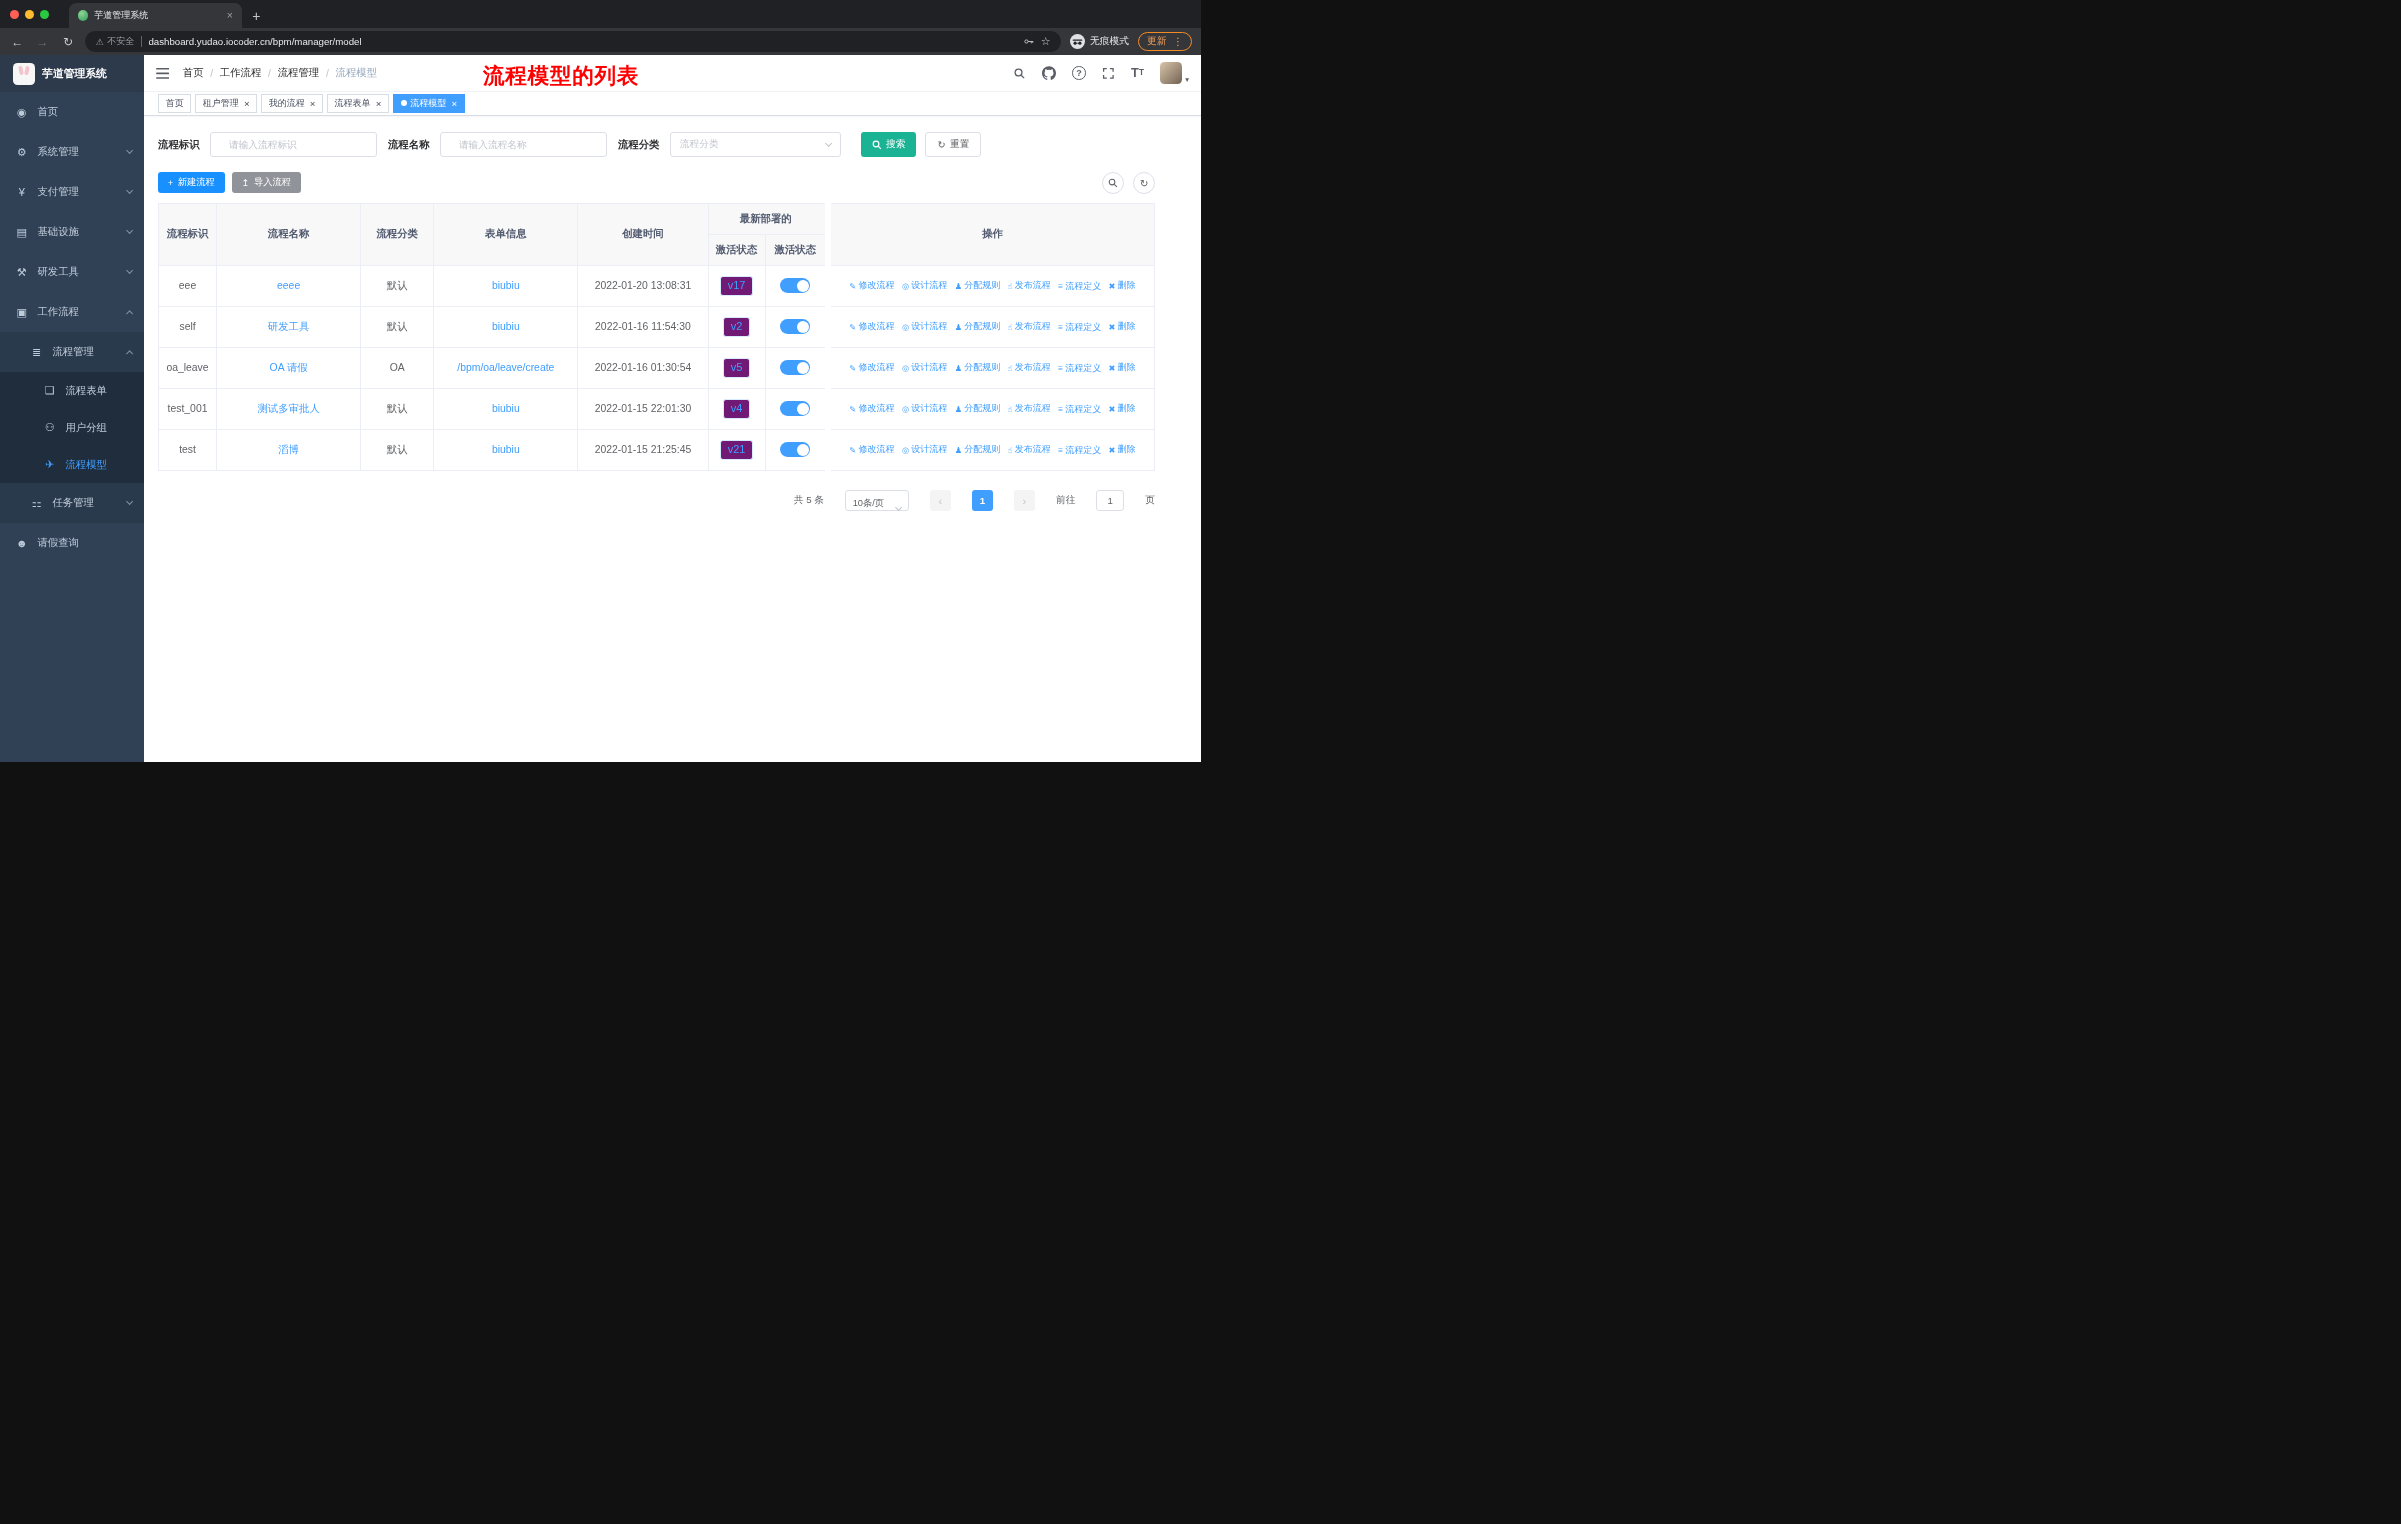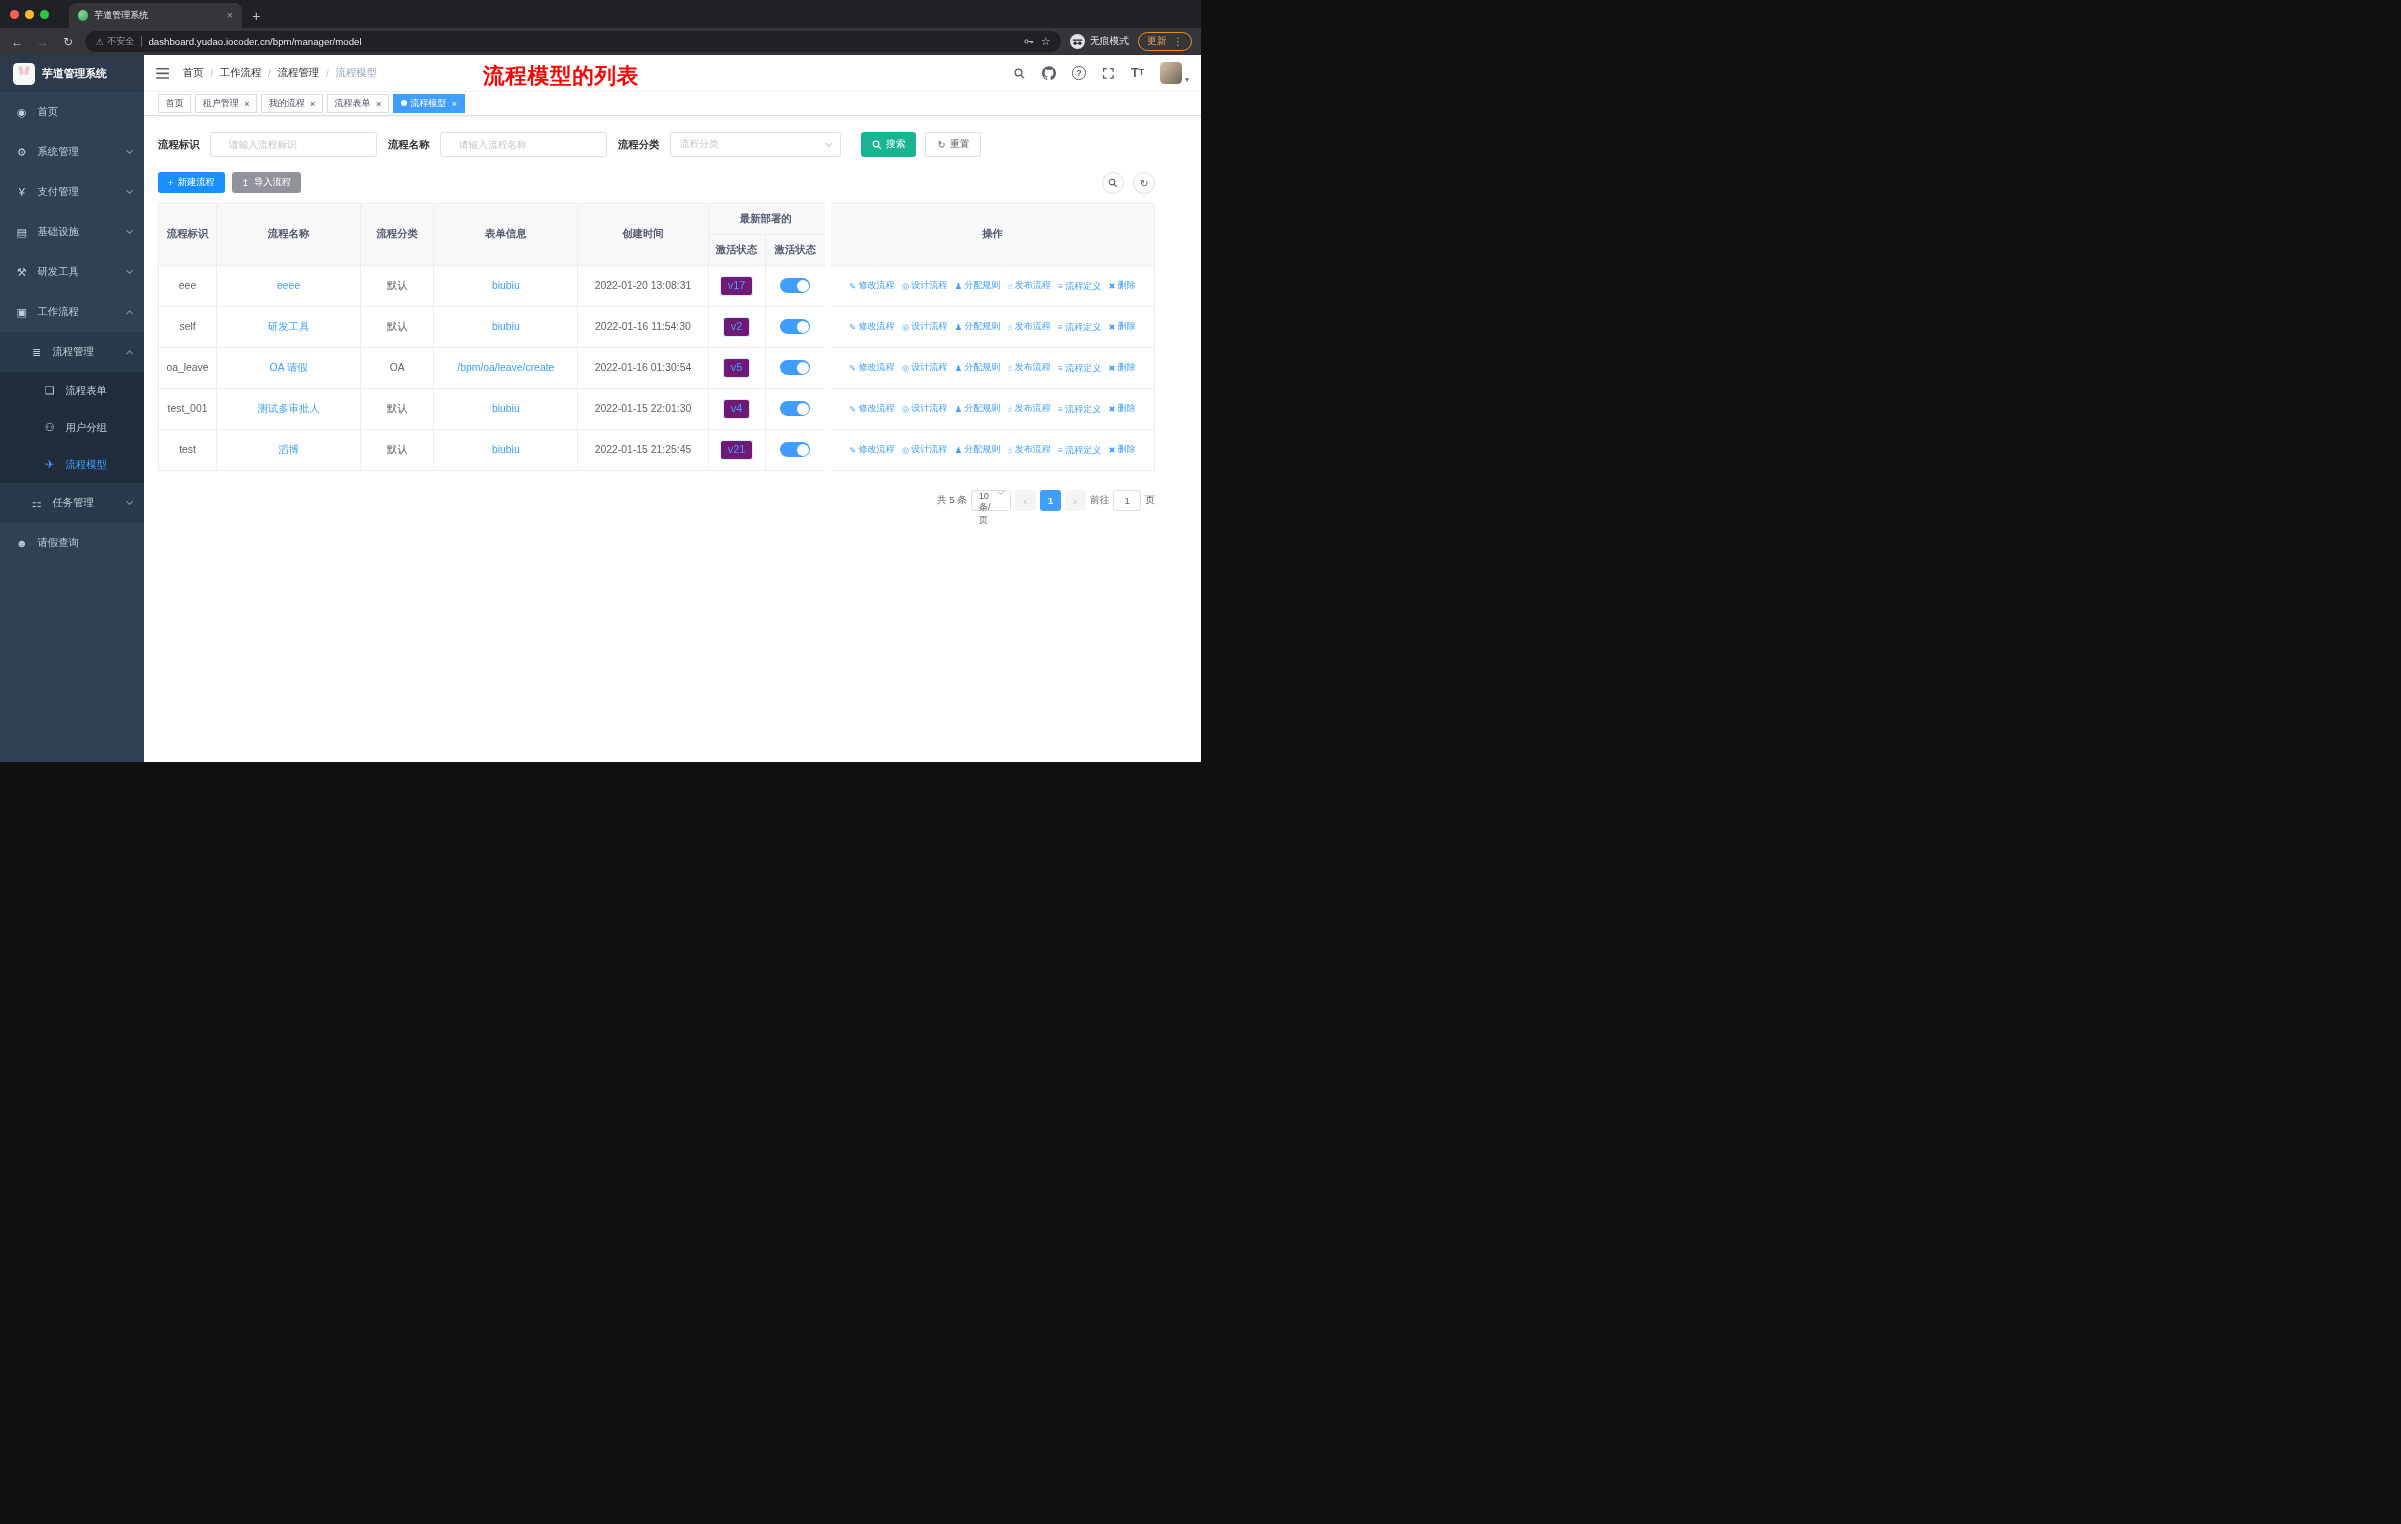--- a/index.html
+++ b/index.html
@@ -103,22 +103,22 @@
   .tlink{color:#409eff;cursor:pointer;text-decoration:none}
   .v-badge{display:inline-block;padding:2.2px 6.7px;border-radius:3px;background:#701a75;border:0.7px solid #d9ecff;color:#409eff;font-size:11px;line-height:1.2}
   .toggle{width:30px;height:15px;border-radius:7.4px;background:#dcdfe6;position:relative;display:inline-block;vertical-align:middle;cursor:pointer}
   .toggle.on{background:#409eff}
   .toggle::after{content:"";position:absolute;right:1.5px;top:1.5px;width:12px;height:12px;border-radius:50%;background:#fff}
   .actions-cell{font-size:9px;white-space:nowrap;padding:0 1.5px}
   .op-link{color:#409eff;margin:0 3.7px;display:inline-flex;align-items:center;gap:2.2px;cursor:pointer;text-decoration:none}
   .op-ic{font-size:8.2px}
 
   
-  .pagination{display:flex;align-items:center;justify-content:flex-end;gap:4px;margin-top:19.4px;font-size:9.7px;color:#606266;width:997px}
-  .pg-size{width:40px;height:21px;border:0.7px solid #dcdfe6;border-radius:3px;display:flex;align-items:flex-start;justify-content:space-between;padding:0 6.7px;font-size:9.3px;cursor:pointer;background:#fff}
+  .pagination{display:flex;align-items:center;justify-content:flex-end;gap:21px;margin-top:19.4px;font-size:9.7px;color:#606266;width:997px}
+  .pg-size{width:64px;height:21px;border:0.7px solid #dcdfe6;border-radius:3px;display:flex;align-items:flex-end;justify-content:space-between;padding:0 6.7px;font-size:9.3px;cursor:pointer;background:#fff}
   .pg-btn{width:21px;height:21px;border-radius:3px;background:#f4f4f5;display:flex;align-items:center;justify-content:center;color:#c0c4cc;font-size:11px;cursor:pointer}
   .pg-page{width:21px;height:21px;border-radius:3px;background:#409eff;color:#fff;display:flex;align-items:center;justify-content:center;font-weight:700;cursor:pointer}
   .pg-goto-input{width:28px;height:21px;border:0.7px solid #dcdfe6;border-radius:3px;text-align:center;font-size:9.7px;color:#606266;outline:none}
 </style>
 </head>
 <body>
 
 <div id="screen">
 
   <div class="chrome-tabs">

